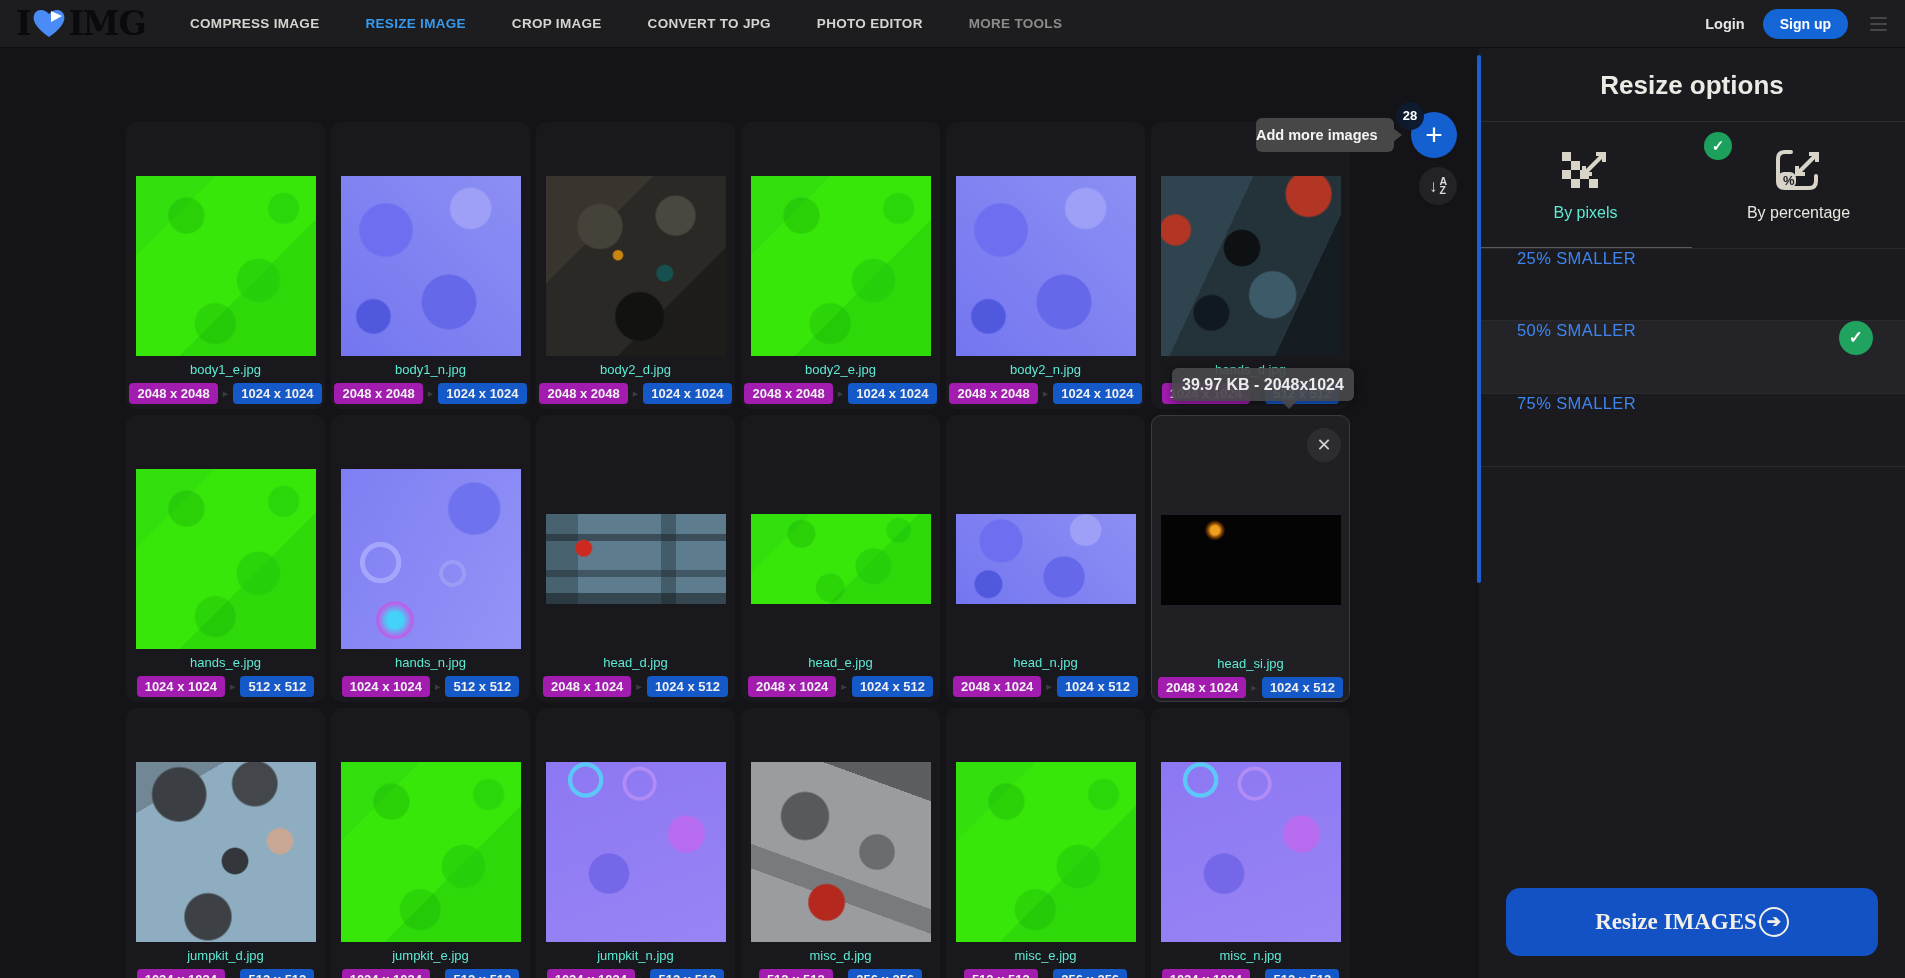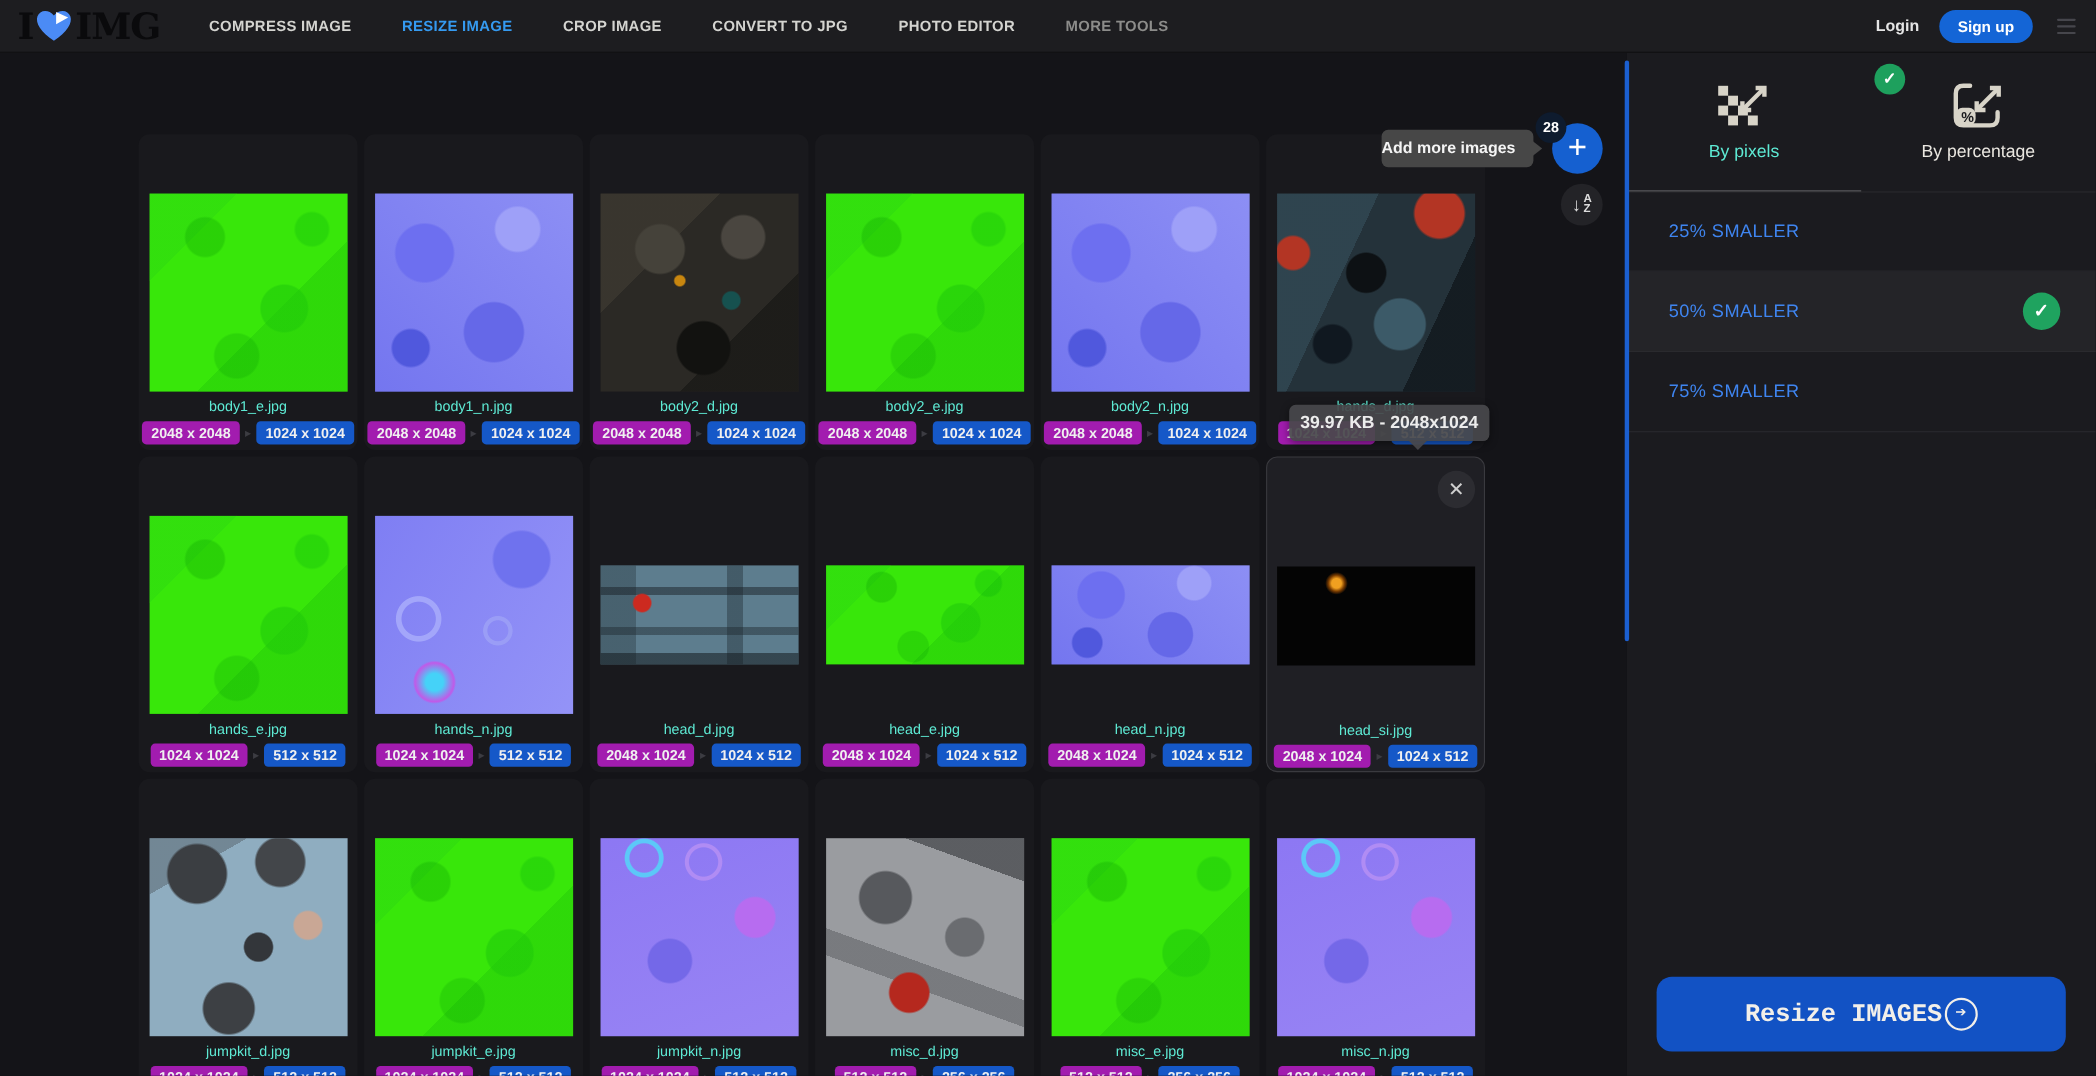--- a/index.html
+++ b/index.html
@@ -216,36 +216,36 @@
   .tab.selected .tlabel { color:#eae7e0; }
   .tab.inactive { border-bottom:1px solid #5c5c60; }
   .tab svg { display:block; }
   .tabcheck {
     position:absolute; left:12px; top:10px; width:28px; height:28px; border-radius:50%;
     background:#1ea05d; color:#fff; font-size:15px; font-weight:bold;
     line-height:28px; text-align:center;
   }
   .opts { display:flex; flex-direction:column; }
   .opt {
-    height:73px; display:flex; align-items:center; padding:0 32px 0 38px;
+    height:73px; display:flex; align-items:flex-start; padding:0 32px 0 38px;
     border-bottom:1px solid #2a2a2e; cursor:pointer;
     font-size:16.5px; letter-spacing:.4px; color:#3f85f0; font-weight:normal;
   }
   .opt:first-child { border-top:1px solid #2a2a2e; }
   .opt.selected { background:#242428; }
   .optcheck {
     margin-left:auto; width:34px; height:34px; border-radius:50%;
     background:#1fa35f; color:#fff; font-size:17px; font-weight:bold;
     line-height:34px; text-align:center;
   }
   .sb-action {
     margin-top:auto; margin-bottom:22px; align-self:center;
     width:372px; height:68px; border:none; border-radius:14px;
     background:#1252c4; color:#f2efe9; font-size:23px; font-weight:bold;
-    font-family:Liberation Mono, monospace; cursor:pointer;
+    font-family:Liberation Serif, serif; cursor:pointer;
     display:flex; align-items:center; justify-content:center; gap:2px;
   }
   .btn-arrow {
     width:30px; height:30px; border:2px solid #f2efe9; border-radius:50%;
     font-size:17px; font-weight:bold; line-height:26px; text-align:center;
   }
   .scrollline {
     position:absolute; left:1477px; top:55px; width:4px; height:528px;
     background:#1b5fd0; z-index:25; border-radius:2px;
   }
@@ -527,20 +527,21 @@
 <div class="sortbtn">
   <span class="dn">↓</span>
   <span class="az">
     <span>A</span>
     <span>Z</span>
   </span>
 </div>
 <div class="hovtip">39.97 KB - 2048x1024</div>
 
 <aside class="sidebar">
+  <div class="sb-title">Resize options</div>
   <div class="tabs">
     <div class="tab inactive">
       <svg width="52" height="46" viewBox="0 0 52 46">
         <g fill="#d8d4c8">
           <rect x="2" y="4" width="9" height="9"></rect>
           <rect x="11" y="13" width="9" height="9"></rect>
           <rect x="2" y="22" width="9" height="9"></rect>
           <rect x="20" y="22" width="9" height="9"></rect>
           <rect x="11" y="31" width="9" height="9"></rect>
           <rect x="29" y="31" width="9" height="9"></rect>

